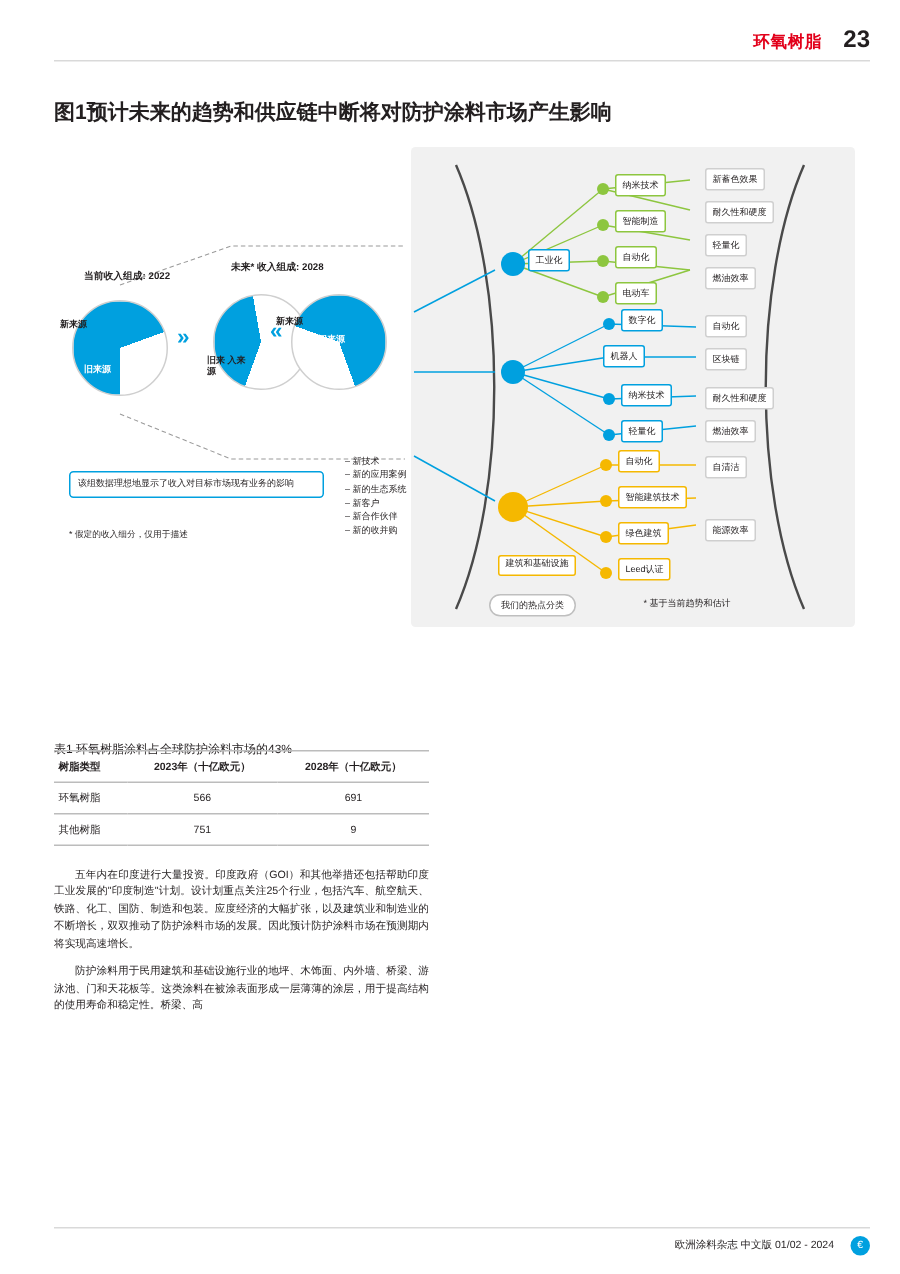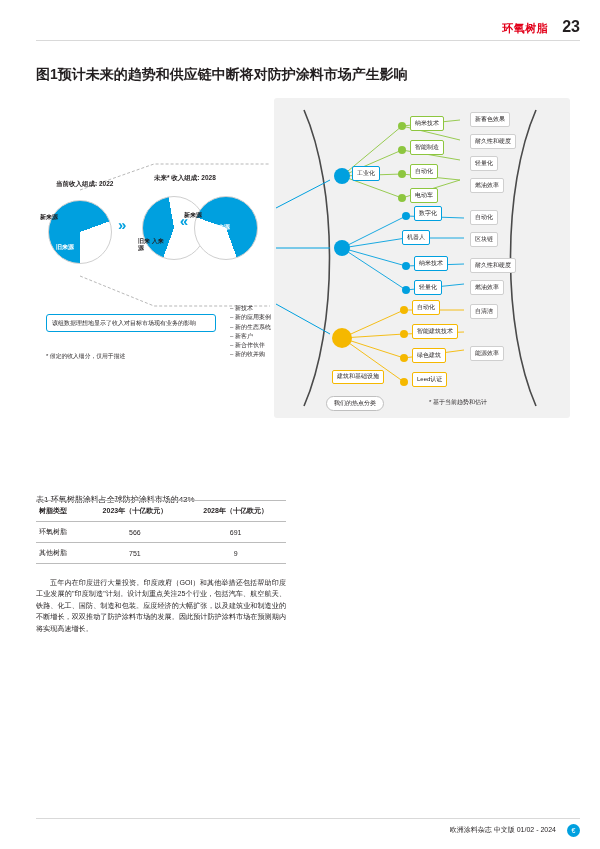--- a/index.html
+++ b/index.html
@@ -308,20 +308,21 @@
       <tr>
         <td>其他树脂</td>
         <td class="num">751</td>
         <td class="num">9</td>
       </tr>
     </tbody>
   </table>
 
   <div class="col col-left">
     <p>五年内在印度进行大量投资。印度政府（GOI）和其他举措还包括帮助印度工业发展的"印度制造"计划。设计划重点关注25个行业，包括汽车、航空航天、铁路、化工、国防、制造和包装。应度经济的大幅扩张，以及建筑业和制造业的不断增长，双双推动了防护涂料市场的发展。因此预计防护涂料市场在预测期内将实现高速增长。</p>
+    <p>防护涂料用于民用建筑和基础设施行业的地坪、木饰面、内外墙、桥梁、游泳池、门和天花板等。这类涂料在被涂表面形成一层薄薄的涂层，用于提高结构的使用寿命和稳定性。桥梁、高</p>
   </div>
 
   <div class="col col-right">
   </div>
 
   <div class="footer-rule"></div>
   <div class="footer-text">欧洲涂料杂志 中文版 01/02 - 2024</div>
   <div class="footer-dot">€</div>
 
 </div>

